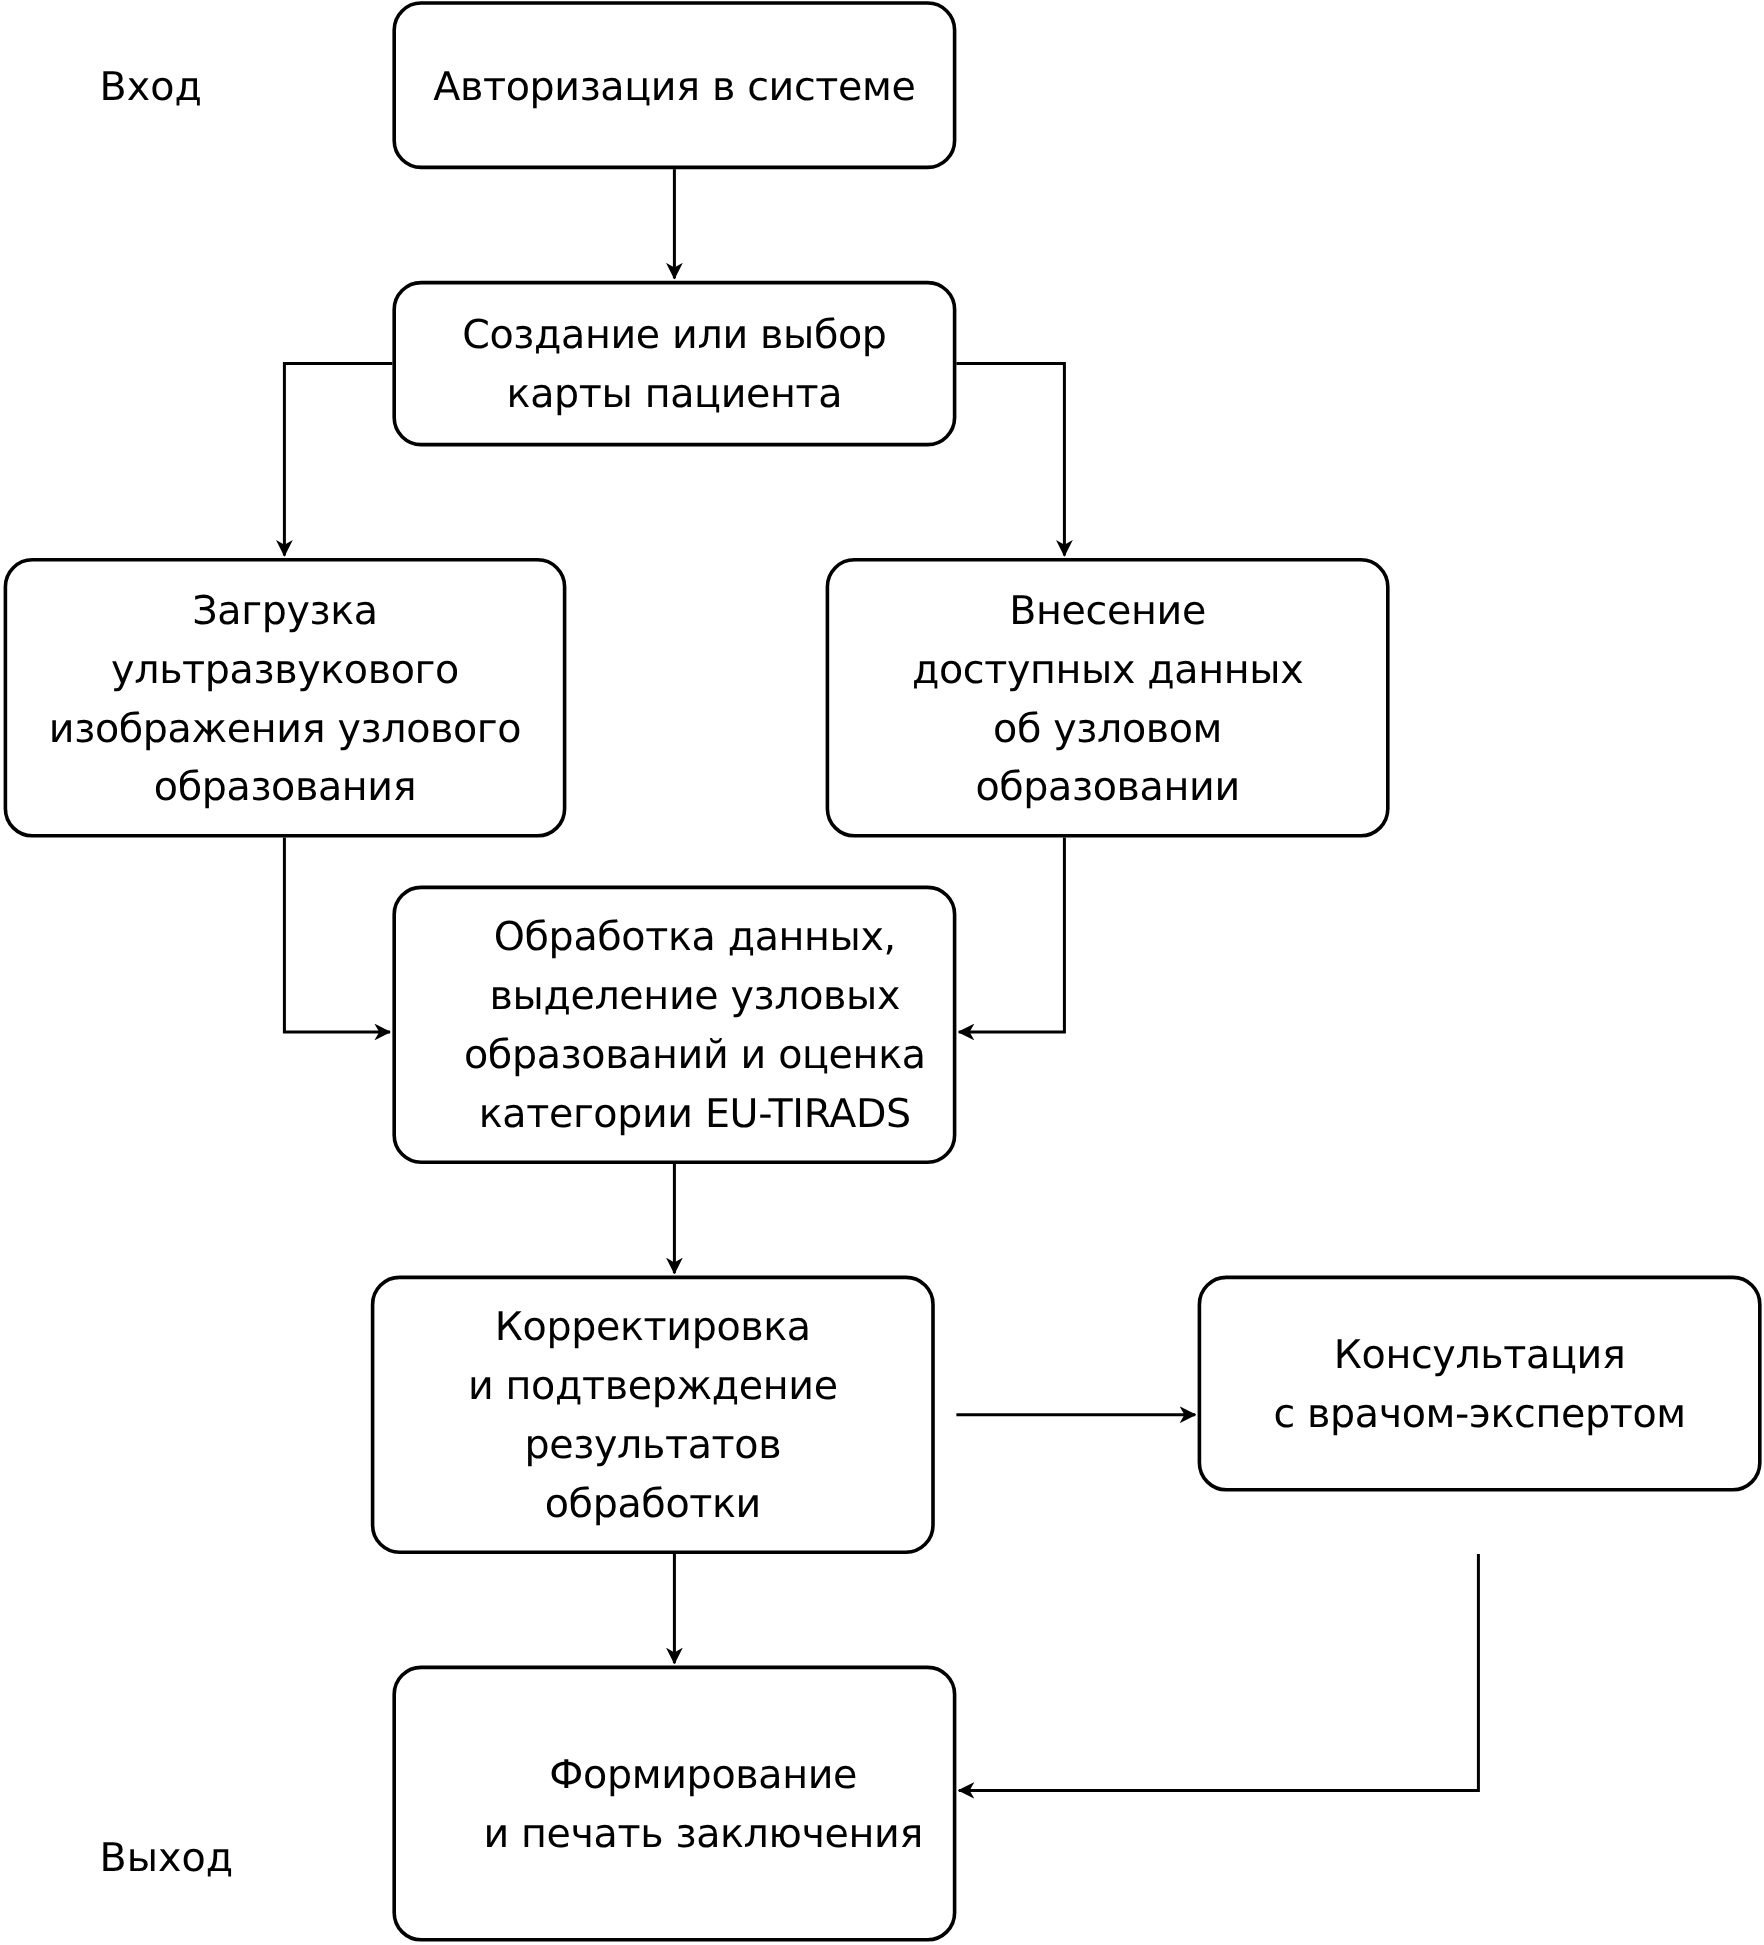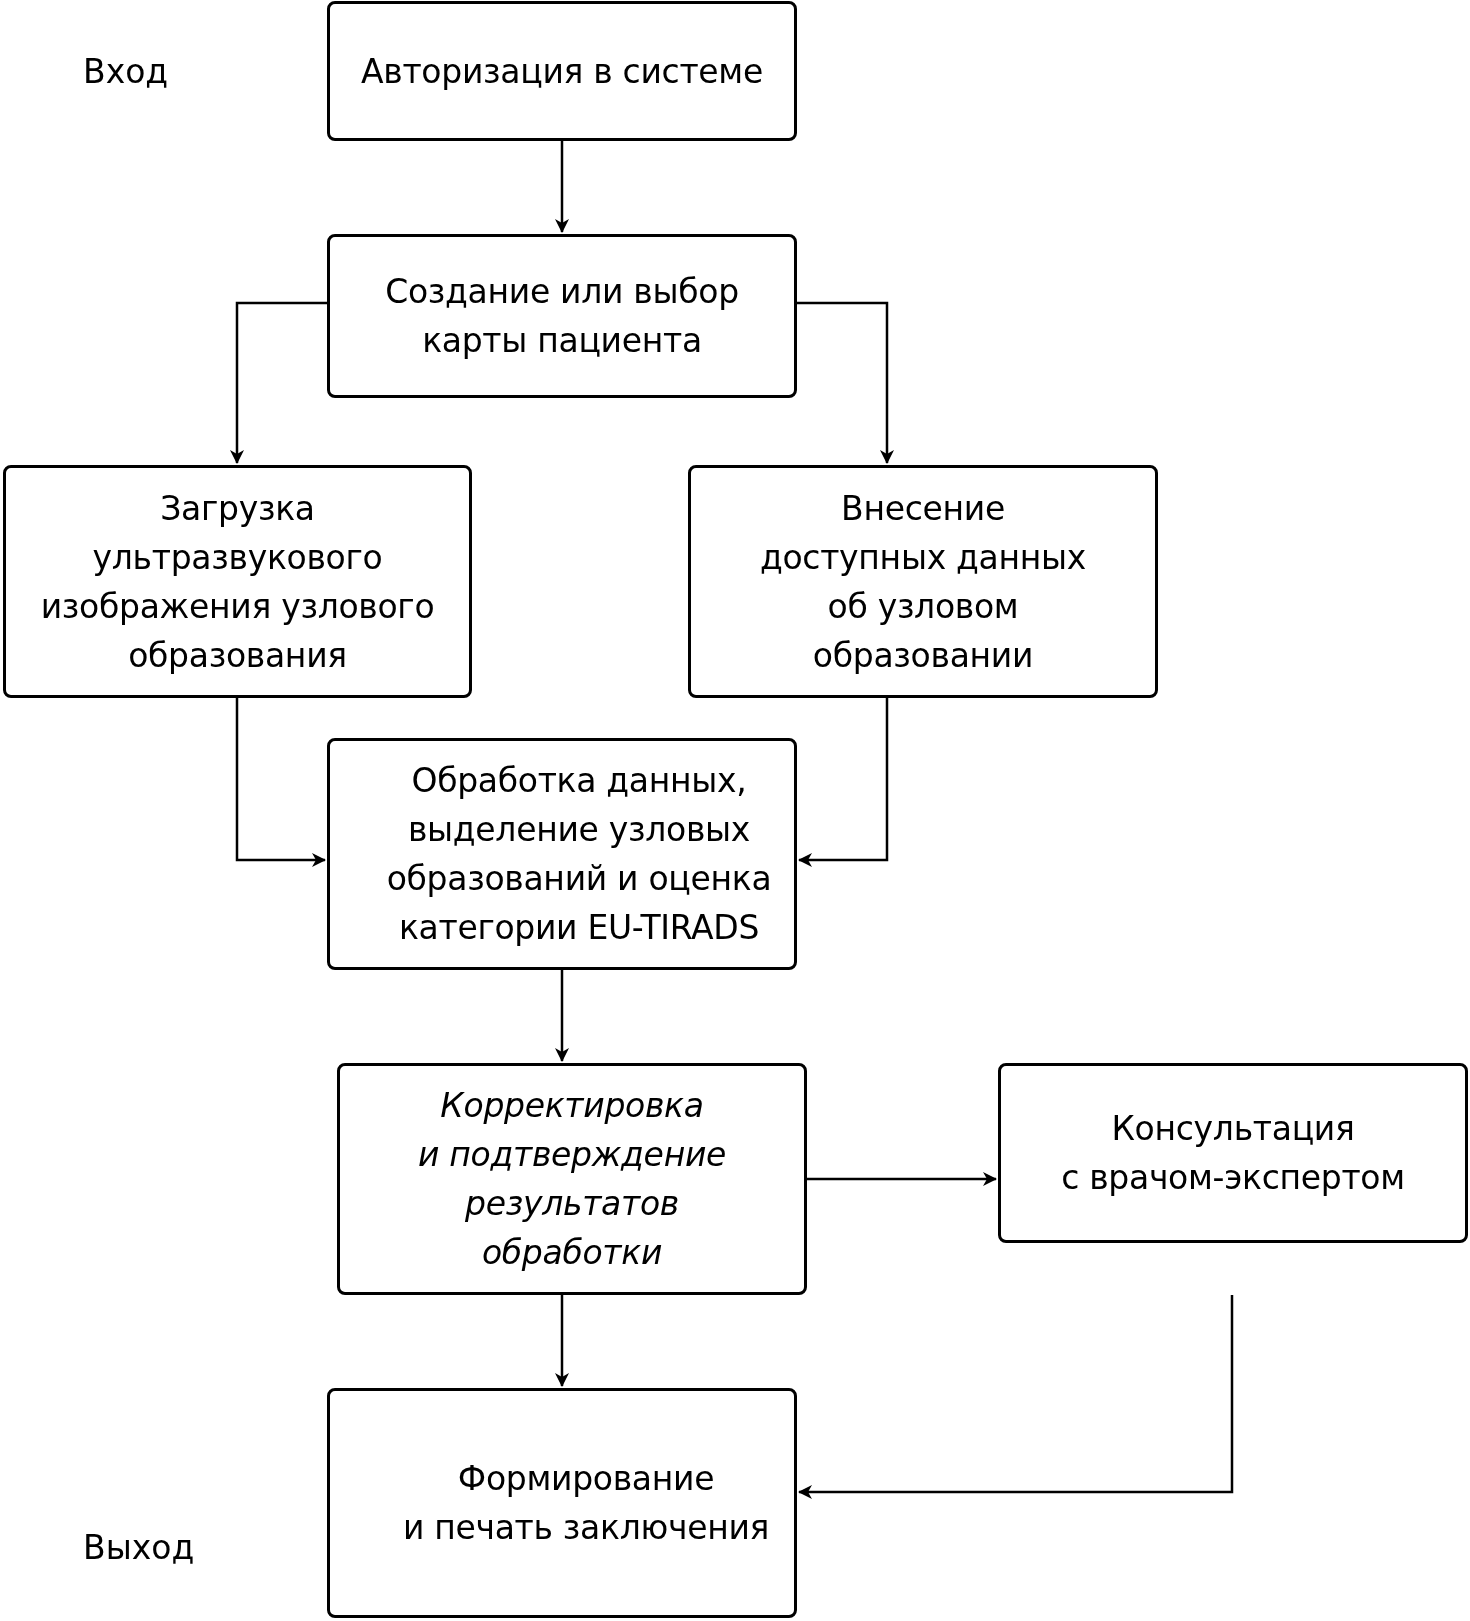--- a/index.html
+++ b/index.html
@@ -1,19 +1,19 @@
 <!DOCTYPE html>
 <html><head>
 <meta charset="utf-8">
 <style>
   html, body { margin:0; padding:0; background:#ffffff; }
   body { width:1470px; height:1621px; position:relative; overflow:hidden;
          font-family:"DejaVu Sans","Liberation Sans",sans-serif; color:#000; }
   svg#edges { position:absolute; left:0; top:0; }
-  .box { position:absolute; box-sizing:border-box; border:3px solid #000; border-radius:8px;
+  .box { position:absolute; box-sizing:border-box; border:3px solid #000; border-radius:24px;
          background:#fff; display:flex; align-items:center; justify-content:center; text-align:center; }
   .box-label { font-size:33px; line-height:49px; white-space:pre-line; letter-spacing:-0.3px; }
   .side-label { position:absolute; font-size:33px; }
 </style>
 </head>
 <body>
 
 <svg id="edges" width="1470" height="1621">
   <defs>
     <marker id="arrow" markerWidth="14" markerHeight="14" refX="13" refY="7" orient="auto" markerUnits="userSpaceOnUse">
@@ -32,21 +32,21 @@
     <path d="M1232,1295 L1232,1492 L799,1492" marker-end="url(#arrow)"></path>
   </g>
 </svg>
 
 <div class="side-label" style="left:83px;top:52px;">Вход</div>
 <div class="side-label" style="left:83px;top:1484px;margin-top:44px;">Выход</div>
 
 <div class="box" style="left:327px;top:1px;width:470px;height:140px;">
   <div class="box-label">Авторизация в системе</div>
 </div>
-<div class="box" style="left:327px;top:234px;width:470px;height:164px;">
+<div class="box" style="left:327px;top:234px;width:470px;height:138px;">
   <div class="box-label">Создание или выбор
 карты пациента</div>
 </div>
 <div class="box" style="left:3px;top:465px;width:469px;height:233px;">
   <div class="box-label">Загрузка
 ультразвукового
 изображения узлового
 образования</div>
 </div>
 <div class="box" style="left:688px;top:465px;width:470px;height:233px;">
@@ -54,21 +54,21 @@
 доступных данных
 об узловом
 образовании</div>
 </div>
 <div class="box" style="left:327px;top:738px;width:470px;height:232px;padding-left:34px;">
   <div class="box-label">Обработка данных,
 выделение узловых
 образований и оценка
 категории EU-TIRADS</div>
 </div>
-<div class="box" style="left:337px;top:1063px;width:470px;height:232px;font-style:italic;">
+<div class="box" style="left:309px;top:1063px;width:470px;height:232px;">
   <div class="box-label">Корректировка
 и подтверждение
 результатов
 обработки</div>
 </div>
 <div class="box" style="left:998px;top:1063px;width:470px;height:180px;">
   <div class="box-label">Консультация
 с врачом-экспертом</div>
 </div>
 <div class="box" style="left:327px;top:1388px;width:470px;height:230px;padding-left:48px;">

